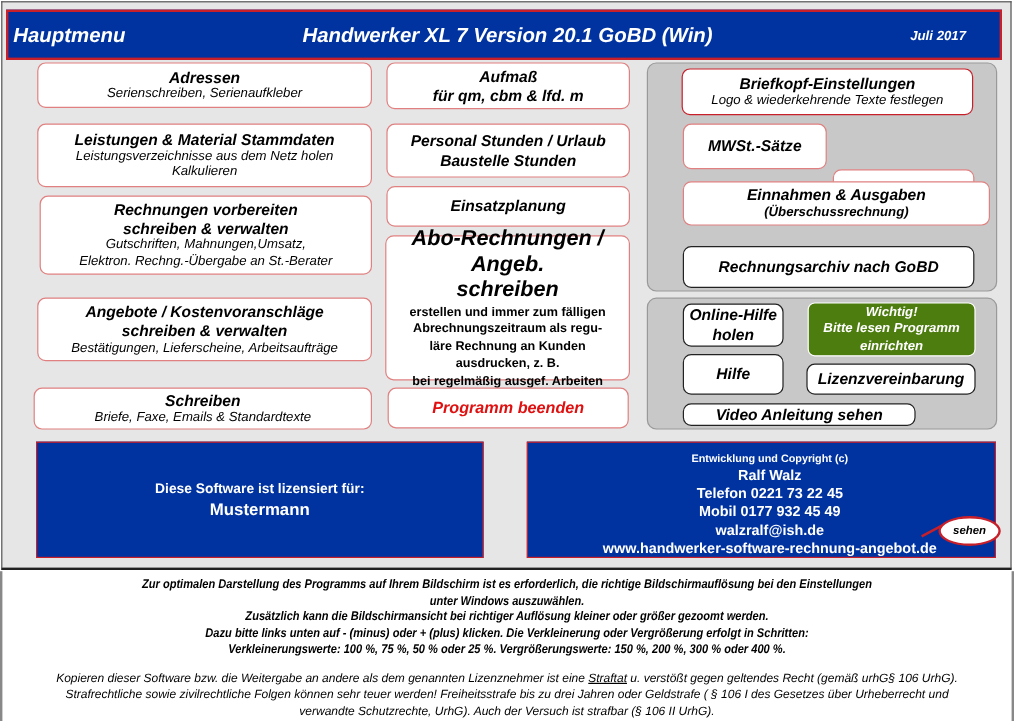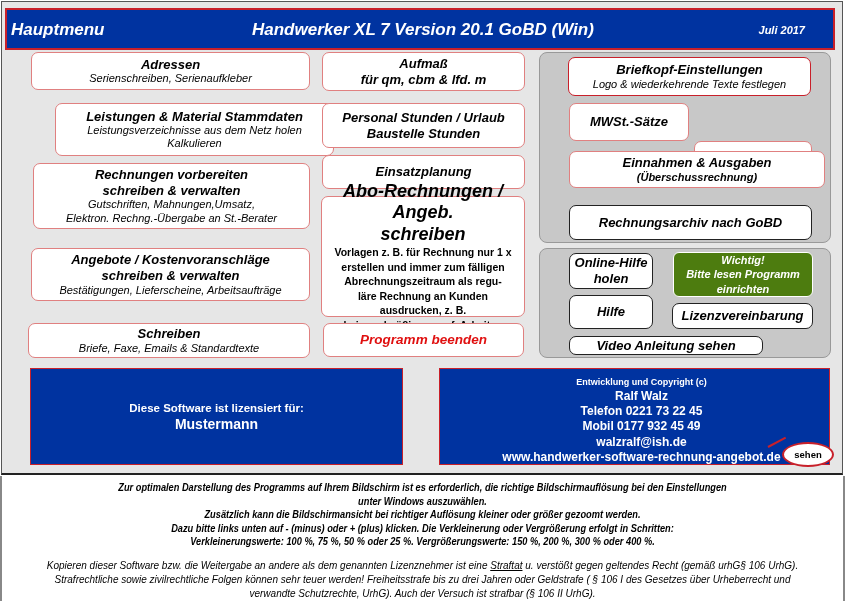--- a/index.html
+++ b/index.html
@@ -39,23 +39,23 @@
     .bluebox { position: absolute; background: #0033a0; border: 1px solid #c8202a; color: #fff;
       text-align: center; font-weight: bold; }
     .lic { left: 30px; top: 368px; width: 373px; height: 97px; display: flex;
       flex-direction: column; justify-content: center; }
     .lic .l1 { font-size: 11.5px; }
     .lic .l2 { font-size: 14px; margin-top: 2px; }
     .copy { left: 439px; top: 368px; width: 391px; height: 97px; padding-top: 7px; padding-left: 14px; }
     .copy .c0 { font-size: 9px; line-height: 13px; }
     .copy .c { font-size: 12px; line-height: 15.2px; }
 
-    .sehen { position: absolute; left: 782px; top: 442px; width: 52px; height: 25px;
+    .sehen { position: absolute; left: 782px; top: 430px; width: 52px; height: 25px;
       background: #fff; border: 2px solid #c8202a; border-radius: 50%; font-size: 9.5px;
-      font-weight: bold; text-align: center; line-height: 21px; cursor: pointer; }
+      font-style: italic; font-weight: bold; text-align: center; line-height: 21px; cursor: pointer; }
     .sehen-line { position: absolute; left: 768px; top: 446px; width: 20px; height: 2px;
       background: #c8202a; transform: rotate(-28deg); transform-origin: left center; }
 
     .notes { position: absolute; left: 0; top: 481px; width: 845px; text-align: center;
       font-style: italic; font-size: 10.5px; line-height: 13.5px; color: #000;
       font-family: "Liberation Sans", sans-serif; }
     .notes .n { font-weight: bold; transform: scaleX(0.88); }
     .legal { position: absolute; left: 0; top: 559px; width: 845px; text-align: center;
       font-style: italic; font-size: 10px; line-height: 14px; }
     .legal u { text-decoration: underline; }
@@ -70,21 +70,21 @@
 <div class="header">
   <span class="left">Hauptmenu</span>
   <span class="center">Handwerker XL 7  Version 20.1  GoBD (Win)</span>
   <span class="right">Juli 2017</span>
 </div>
 
 <div class="btn" style="left:31px;top:52px;width:279px;height:38px;">
   <span class="t">Adressen</span>
   <span class="s">Serienschreiben, Serienaufkleber</span>
 </div>
-<div class="btn" style="left:31px;top:103px;width:279px;height:53px;margin-left:24px;">
+<div class="btn" style="left:31px;top:103px;width:279px;height:53px;">
   <span class="t">Leistungen &amp; Material Stammdaten</span>
   <span class="s">Leistungsverzeichnisse aus dem Netz holen</span>
   <span class="s">Kalkulieren</span>
 </div>
 <div class="btn" style="left:33px;top:163px;width:277px;height:66px;">
   <span class="t">Rechnungen vorbereiten</span>
   <span class="t">schreiben &amp; verwalten</span>
   <span class="s">Gutschriften, Mahnungen,Umsatz,</span>
   <span class="s">Elektron. Rechng.-Übergabe an St.-Berater</span>
 </div>
@@ -105,21 +105,20 @@
 <div class="btn" style="left:322px;top:103px;width:203px;height:45px;">
   <span class="t">Personal Stunden / Urlaub</span>
   <span class="t">Baustelle Stunden</span>
 </div>
 <div class="btn" style="left:322px;top:155px;width:203px;height:34px;">
   <span class="t">Einsatzplanung</span>
 </div>
 <div class="btn abo" style="left:321px;top:196px;width:204px;height:121px;">
   <span class="t">Abo-Rechnungen / Angeb.</span>
   <span class="t">schreiben</span>
-  <span class="b">Vorlagen z. B. für Rechnung nur 1 x</span>
   <span class="b">erstellen und immer zum fälligen</span>
   <span class="b">Abrechnungszeitraum als regu-</span>
   <span class="b">läre Rechnung  an Kunden</span>
   <span class="b">ausdrucken, z. B.</span>
   <span class="b">bei regelmäßig ausgef. Arbeiten</span>
 </div>
 <div class="btn quit" style="left:323px;top:323px;width:201px;height:34px;">
   <span class="t">Programm beenden</span>
 </div>
 

